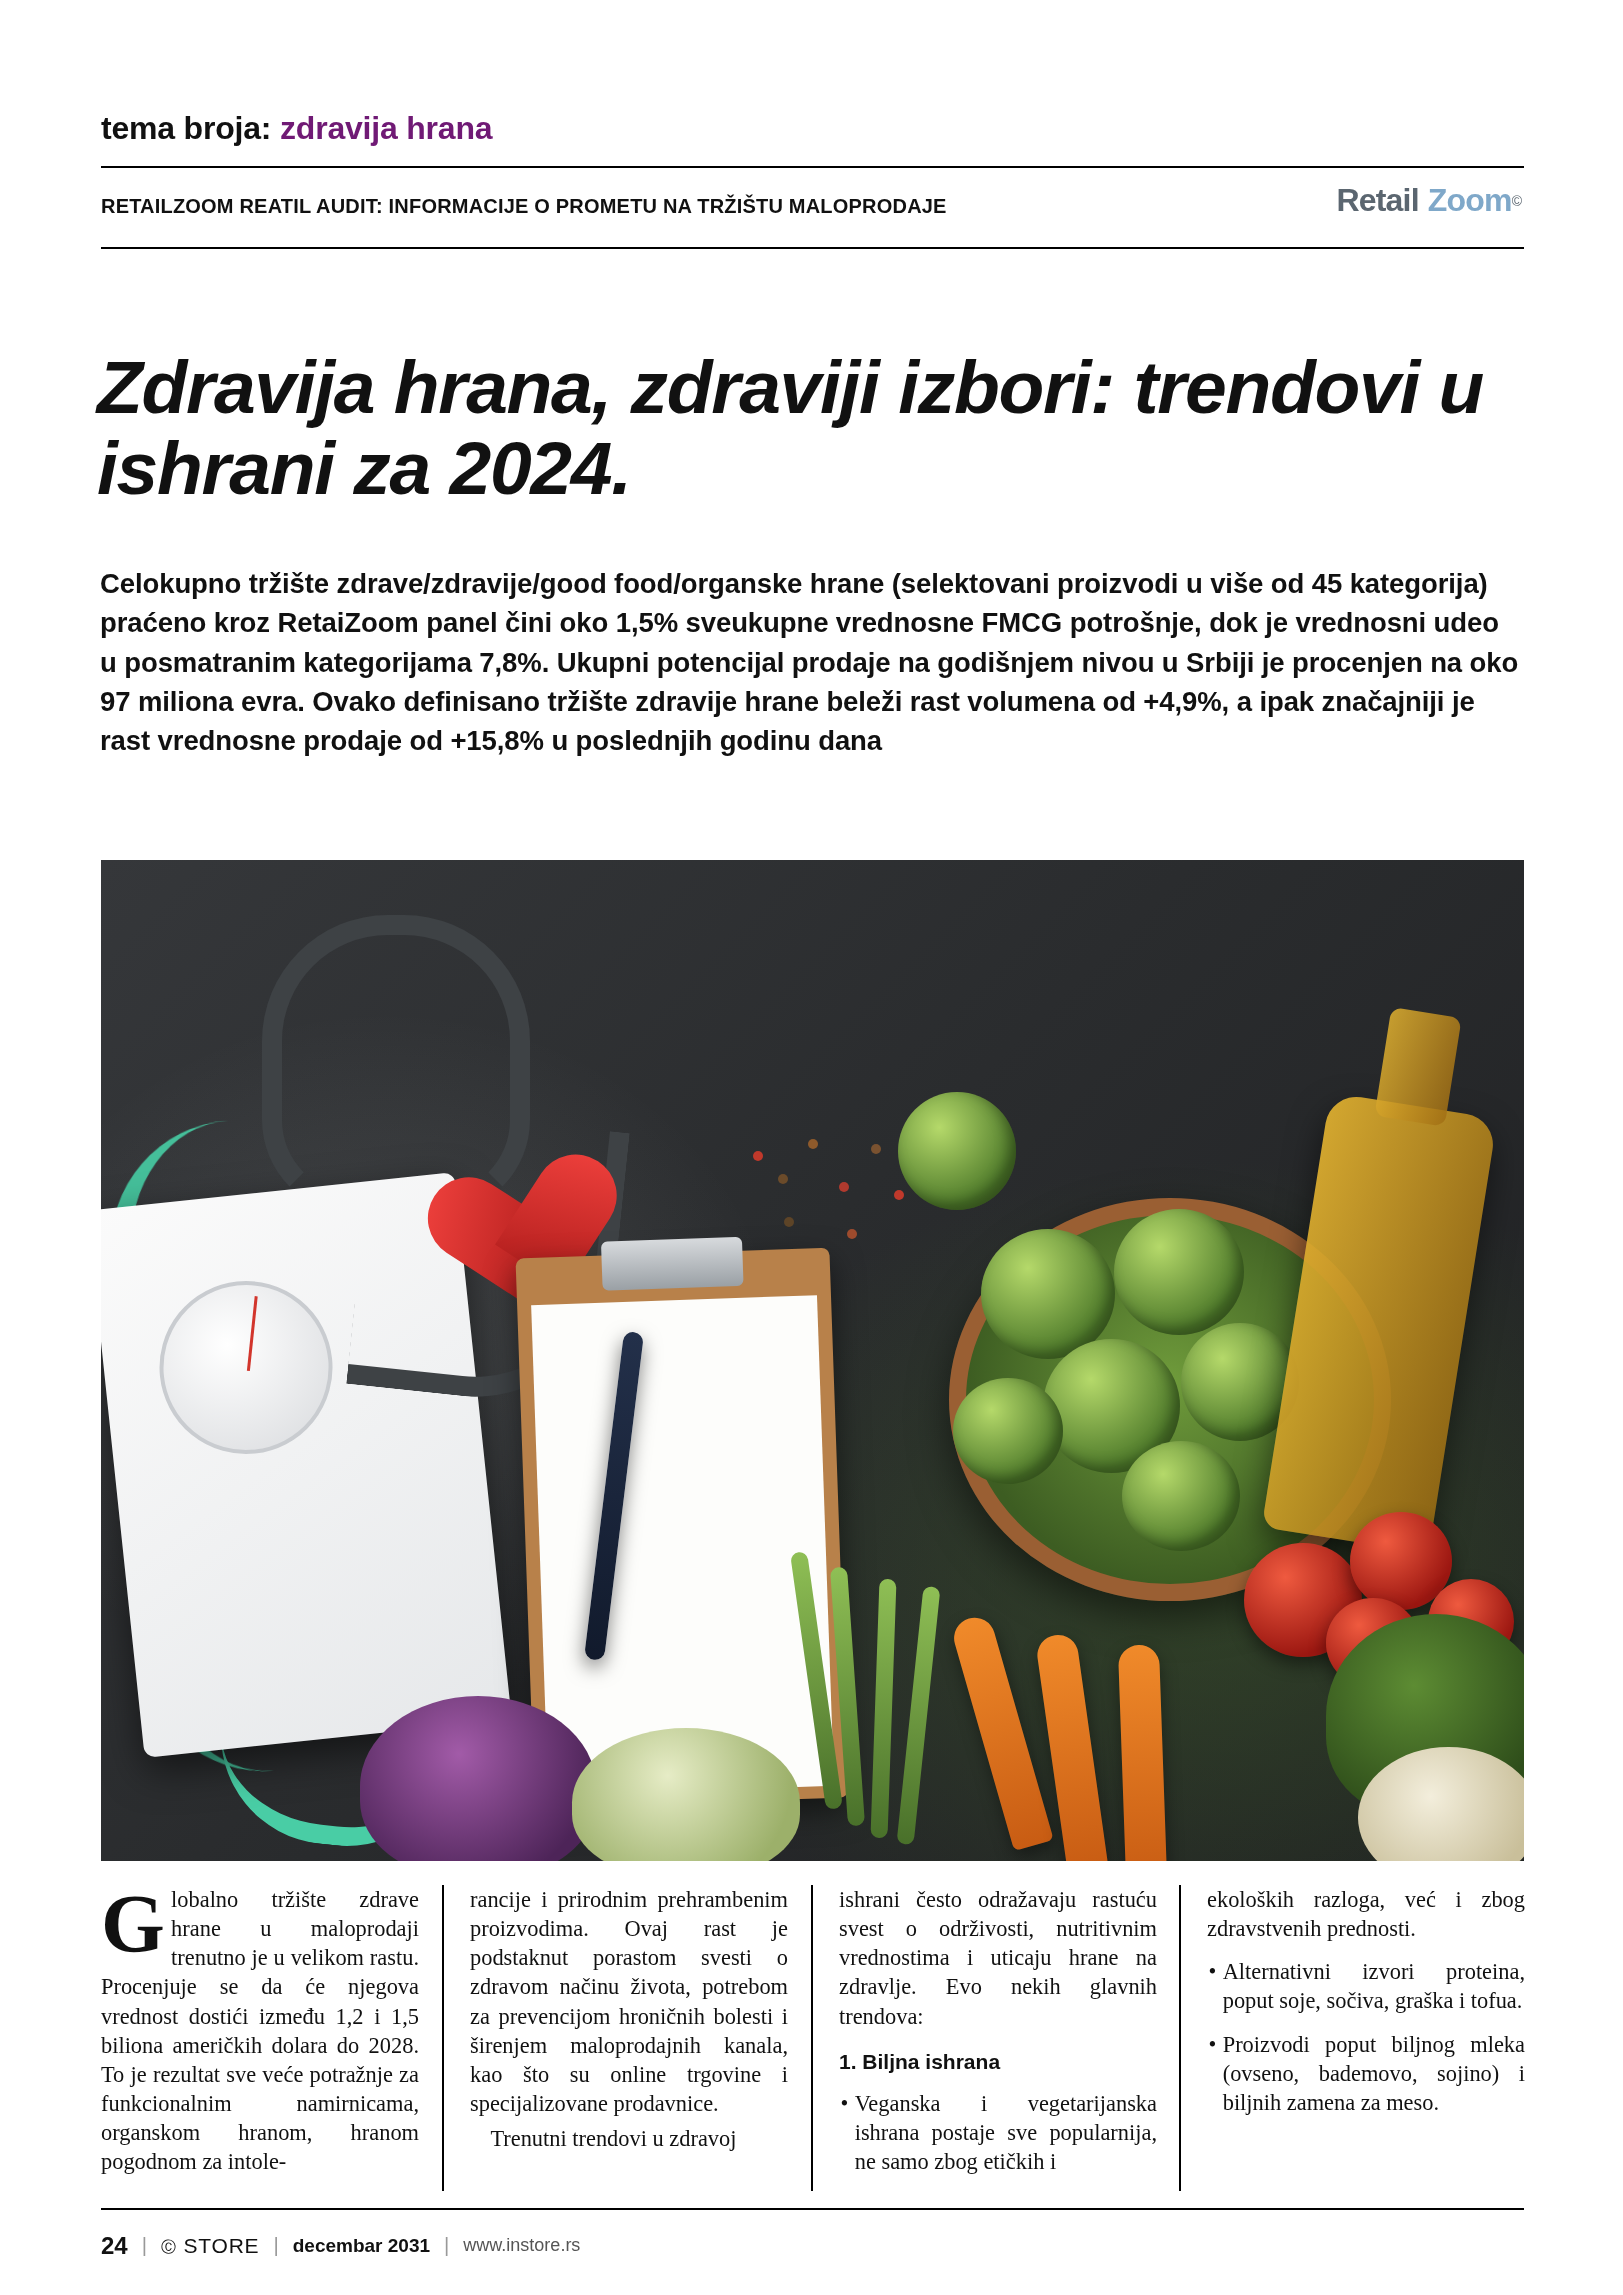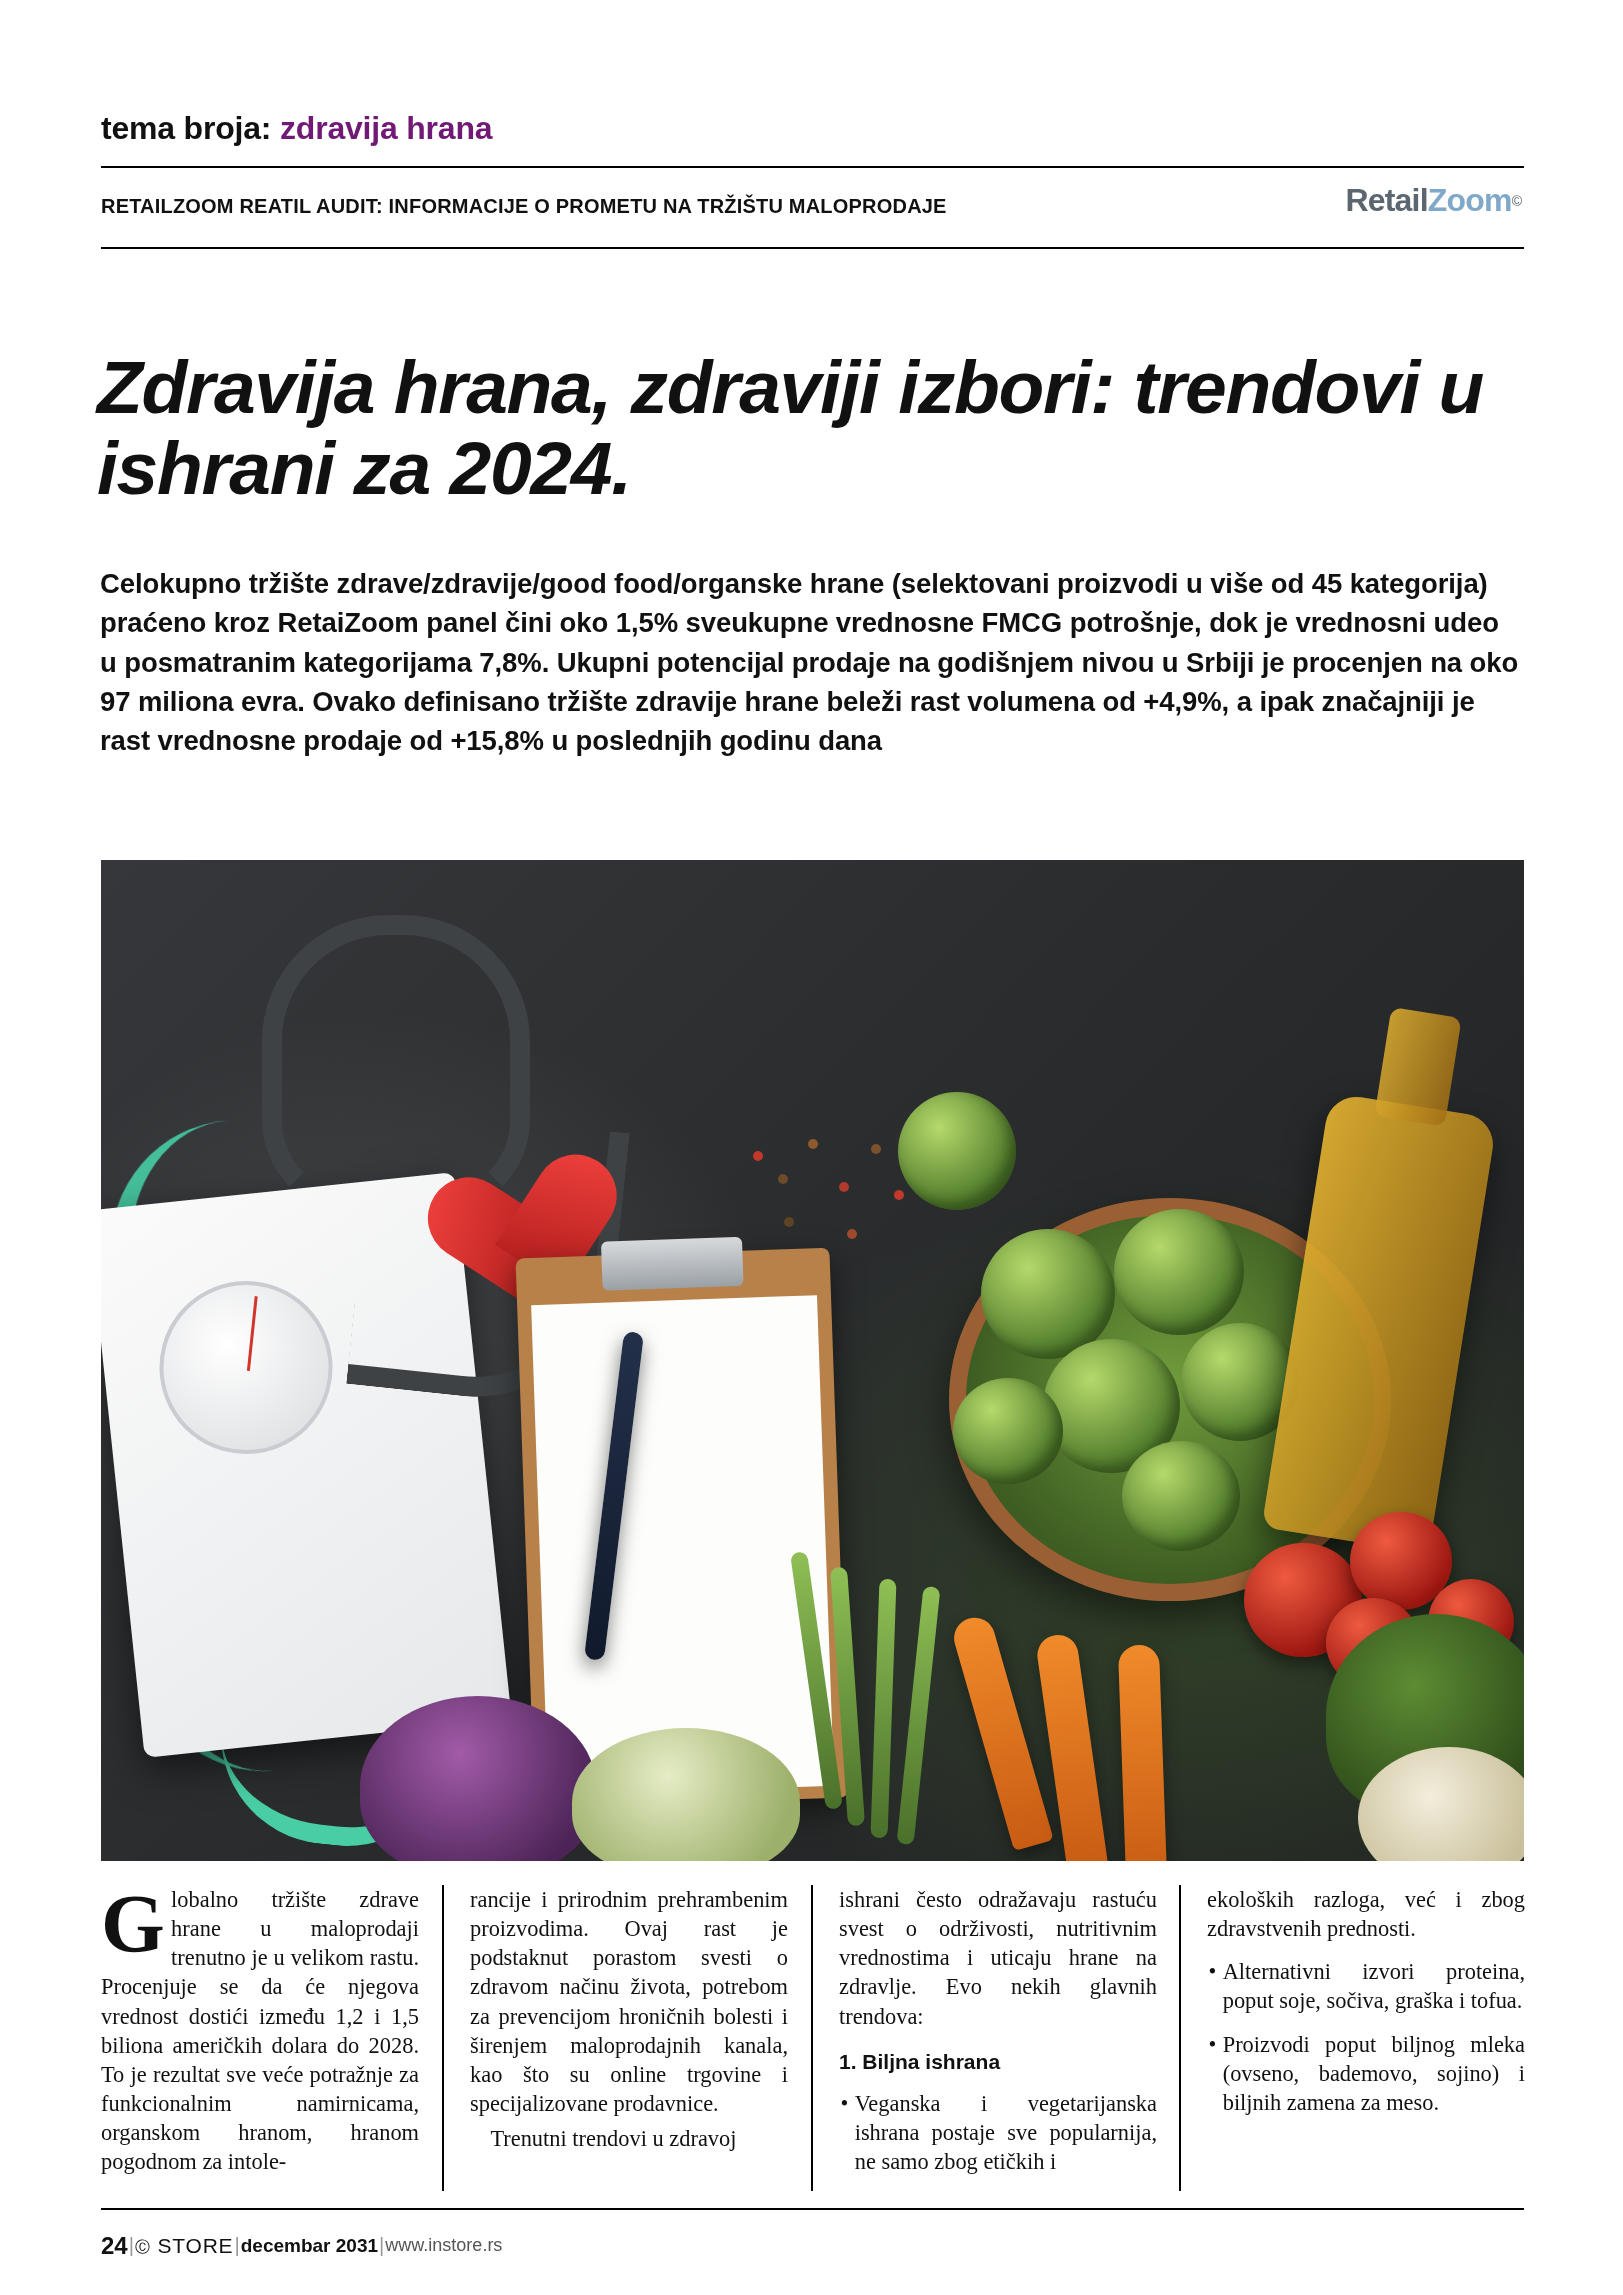--- a/index.html
+++ b/index.html
@@ -67,20 +67,21 @@
     font-size: 32px;
     font-weight: bold;
     color: #5b6670;
     letter-spacing: -0.8px;
   }
   .logo .logo-zoom {
     font-size: 32px;
     font-weight: bold;
     color: #7fa8c9;
     letter-spacing: -0.8px;
+    padding-left: 9px;
   }
   .logo .logo-mark {
     font-size: 14px;
     color: #5b6670;
     vertical-align: super;
   }
 
   .rule-under-sub {
     position: absolute;
     left: 101px;
@@ -425,21 +426,21 @@
     background: #000;
   }
   .footer {
     position: absolute;
     left: 101px;
     top: 2222px;
     width: 1423px;
     height: 47px;
     display: flex;
     align-items: center;
-    gap: 1px;
+    gap: 14px;
     font-size: 19px;
   }
   .footer .pagenum {
     font-weight: bold;
     font-size: 24px;
     color: #111;
   }
   .footer .sep {
     color: #999;
     font-size: 20.4px;

